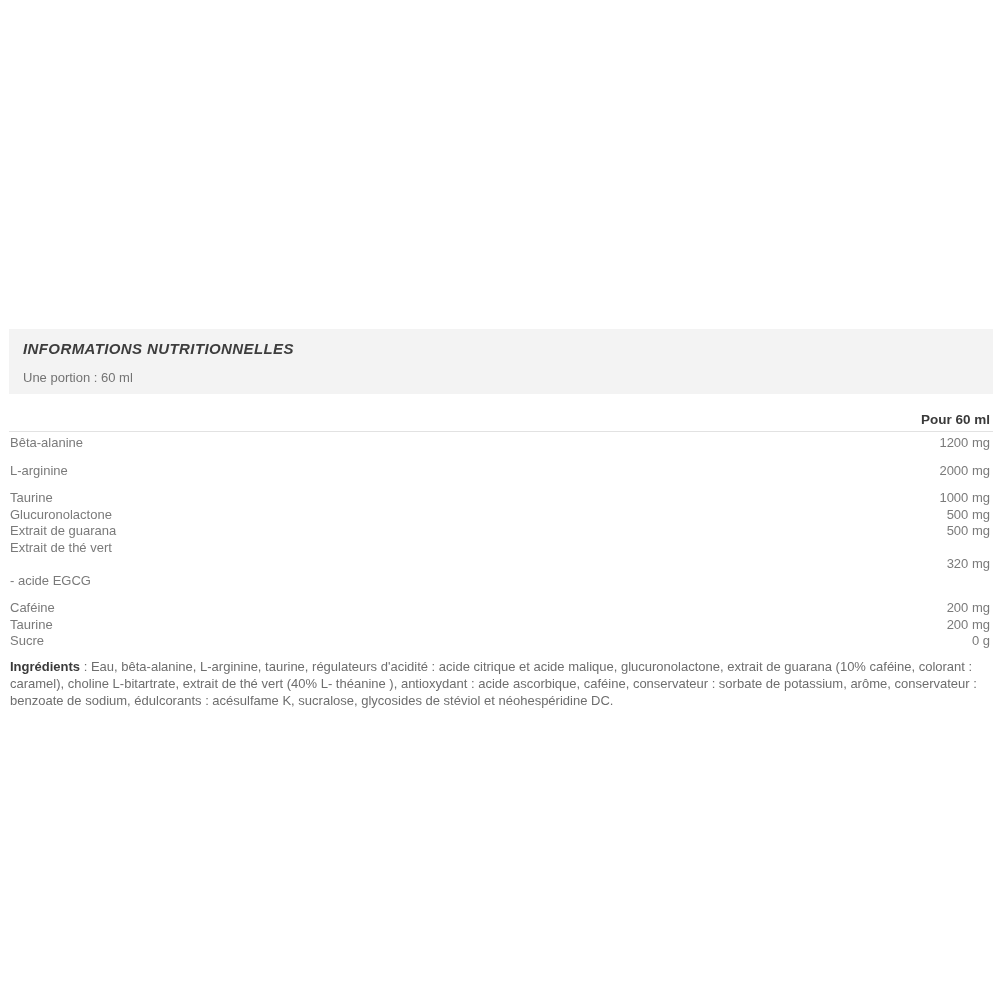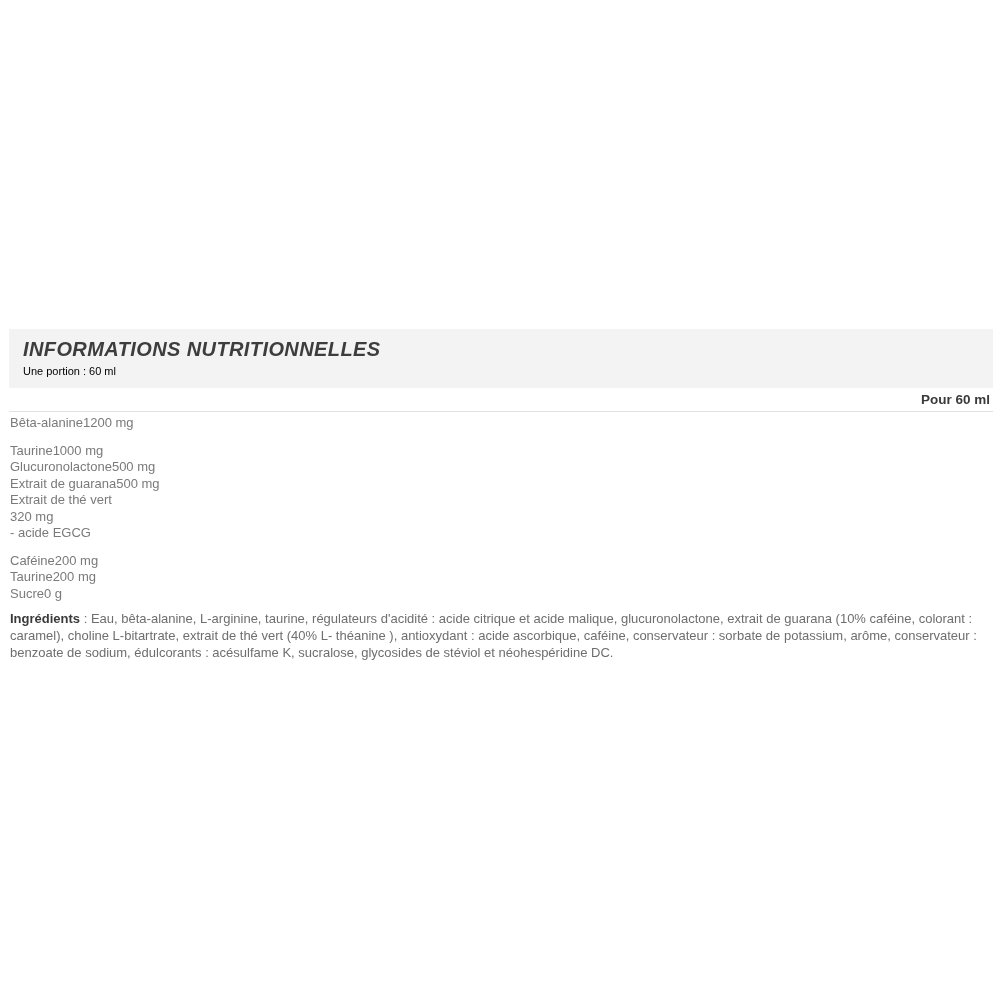--- a/index.html
+++ b/index.html
@@ -13,54 +13,56 @@
     position: absolute;
     left: 9px;
     top: 329px;
     width: 984px;
   }
   .header-block {
     background: #f3f3f3;
     padding: 10px 14px 8px 14px;
   }
   .panel-title {
-    font-size: 20px;
+    font-size: 15px;
     font-weight: 700;
     font-style: italic;
     color: #3d3d3d;
     letter-spacing: 0.4px;
     line-height: 20px;
   }
   .serving-line {
-    font-size: 11px;
-    color: #000000;
+    font-size: 13px;
+    color: #737373;
     line-height: 17px;
-    margin-top: 4px;
+    margin-top: 10px;
   }
   .col-header {
-    margin-top: 2px;
+    margin-top: 16px;
     padding: 2px 3px 3px 3px;
     text-align: right;
     font-size: 13.5px;
     font-weight: 700;
     color: #3a3a3a;
     border-bottom: 1px solid #e2e2e2;
     line-height: 16px;
   }
   .rows {
     padding-top: 3px;
   }
   .row {
     display: flex;
+    justify-content: space-between;
     align-items: baseline;
     min-height: 16px;
     line-height: 16.5px;
     font-size: 13px;
     color: #7a7a7a;
     padding: 0 3px 0 1px;
+    gap: 22px;
   }
   .row.gap-top { margin-top: 11px; }
   .row-label { text-align: left; white-space: nowrap; }
   .row-value { text-align: right; white-space: nowrap; }
   .ingredients {
     margin-top: 8px;
     padding: 0 1px;
     font-size: 13px;
     line-height: 17px;
     color: #6e6e6e;
@@ -80,20 +82,24 @@
     <div class="panel-title">INFORMATIONS NUTRITIONNELLES</div>
     <div class="serving-line">Une portion : 60 ml</div>
   </div>
 
   <div class="col-header">Pour 60 ml</div>
 
   <div class="rows">
     <div class="row">
       <span class="row-label">Bêta-alanine</span>
       <span class="row-value">1200 mg</span>
+    </div>
+    <div class="row gap-top">
+      <span class="row-label">L-arginine</span>
+      <span class="row-value">2000 mg</span>
     </div>
     <div class="row gap-top">
       <span class="row-label">Taurine</span>
       <span class="row-value">1000 mg</span>
     </div>
     <div class="row">
       <span class="row-label">Glucuronolactone</span>
       <span class="row-value">500 mg</span>
     </div>
     <div class="row">

